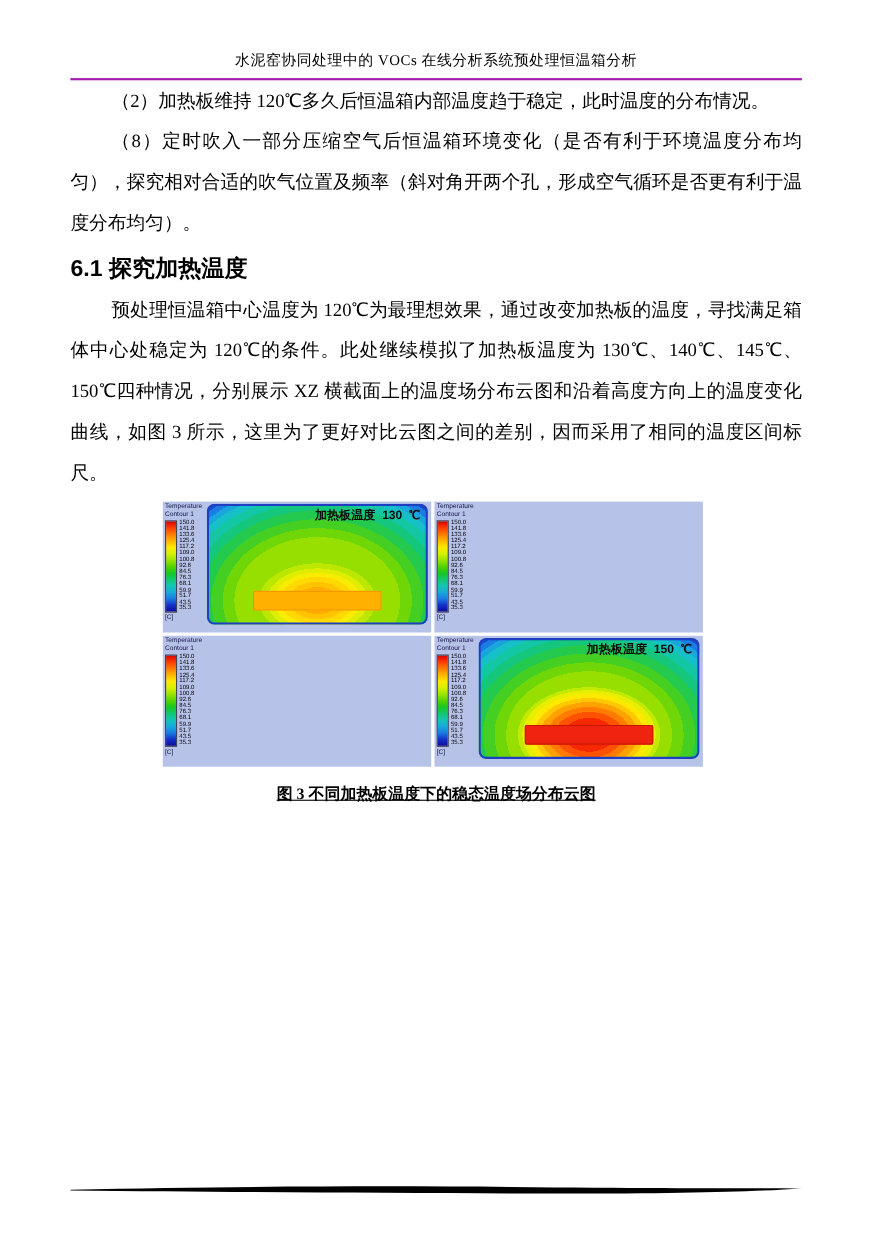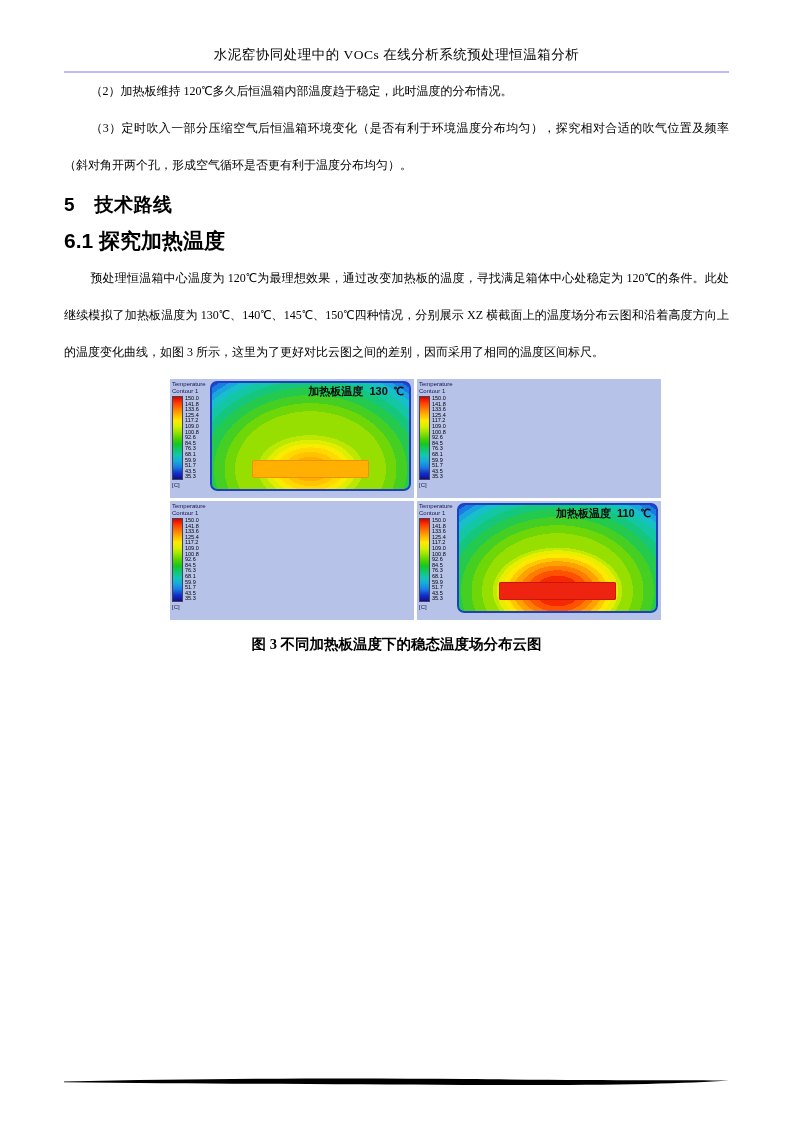--- a/index.html
+++ b/index.html
@@ -5,30 +5,30 @@
   html,body{margin:0;padding:0;}
   body{
     width:793px;height:1122px;position:relative;background:#ffffff;
     font-family:"Liberation Serif", serif;color:#000;overflow:hidden;
   }
   .page{padding:46px 64px 0 64px;}
 
   
   .header-title{
     text-align:center;font-size:13.5px;letter-spacing:.5px;
-    padding-bottom:7px;border-bottom:2px solid #c4b5fd;
+    padding-bottom:7px;border-bottom:2px solid #a21caf;
   }
 
   
-  .body-text p{margin:0;font-size:12px;line-height:37px;text-align:justify;text-indent:2.2em;}
+  .body-text p{margin:0;font-size:17px;line-height:37px;text-align:justify;text-indent:2.2em;}
   h2.sec{font-family:"Liberation Sans",sans-serif;font-size:19px;font-weight:700;margin:8px 0 6px;letter-spacing:.5px;}
   h3.subsec{font-family:"Liberation Sans",sans-serif;font-size:21px;font-weight:700;margin:9px 0 5px;}
 
   
-  .figure{width:427px;margin:8px 0 0 106px;}
+  .figure{width:427px;margin:8px 0 0 84px;}
   .grid{display:grid;grid-template-columns:244px 244px;gap:3px 3px;}
   .panel{position:relative;width:244px;height:119px;background:#b6c2e8;display:flex;overflow:hidden;}
   .legend{flex:0 0 38px;width:38px;padding:2px 0 0 2px;font-family:"Liberation Sans",sans-serif;}
   .legend-line{font-size:6px;line-height:6.5px;color:#15154a;white-space:nowrap;}
   .legend-body{display:flex;margin-top:2px;}
   .colorbar{
     width:9px;height:82px;border:1px solid #445;
     background:linear-gradient(to bottom,
       #dd0000,#ff3c00,#ff7a00,#ffb400,#ffe800,#d8f000,#9ae400,#55d400,
       #16c81e,#10c86e,#12c6b4,#16aadc,#187ce4,#1430c8,#0c0c9c);
@@ -76,39 +76,38 @@
   .p150{background:
     radial-gradient(ellipse 67% 82% at 50% 80%,
       #f62800 0 17%,#ff5200 17% 23%,#ff7c00 23% 28%,#ffa200 28% 33%,
       #ffc800 33% 37%,#ffe900 37% 41%,#e8ee00 41% 45%,#c2e900 45% 48%,transparent 48%),
     radial-gradient(ellipse 75% 105% at 50% 80%,
       #97df00 0 50%,#6fd708 50% 57%,#44cf22 57% 64%,#24ca4d 64% 71%,
       #15c77c 71% 77%,#13c6a4 77% 83%,#17c0c9 83% 88%,#1aa5dd 88% 92%,
       #1b7de2 92% 96%,#1a4cd4 96% 100%);}
   .p150 .plate{background:#ee2410;box-shadow:inset 0 0 0 1px #c81500;}
 
-  .caption{text-align:center;font-size:14.5px;font-weight:600;margin-top:15px;}
+  .caption{text-align:center;font-size:14.5px;font-weight:600;margin-top:15px;text-decoration:underline;}
 
   
   .footer{position:absolute;left:64px;right:64px;bottom:36px;}
   .footer-bar{display:block;}
   .footer-row{position:relative;text-align:center;font-size:12.5px;margin-top:5px;}
   .issue{position:absolute;right:0;top:0;}
 </style>
 </head>
 <body>
 
 <div class="page">
 
   <div class="header-title">水泥窑协同处理中的 VOCs 在线分析系统预处理恒温箱分析</div>
 
   <div class="body-text">
     <p>（2）加热板维持 120℃多久后恒温箱内部温度趋于稳定，此时温度的分布情况。</p>
-    <p>（3）定时吹入一部分压缩空气后恒温箱环境变化（是否有利于环境温度分布均匀），探究相对合适的吹气位置及频率（斜对角开两个孔，形成空气循环是否更有利于温度分布均匀）。</p>
-    <h2 class="sec">5　技术路线</h2>
+    <p>（8）定时吹入一部分压缩空气后恒温箱环境变化（是否有利于环境温度分布均匀），探究相对合适的吹气位置及频率（斜对角开两个孔，形成空气循环是否更有利于温度分布均匀）。</p>
     <h3 class="subsec">6.1 探究加热温度</h3>
     <p>预处理恒温箱中心温度为 120℃为最理想效果，通过改变加热板的温度，寻找满足箱体中心处稳定为 120℃的条件。此处继续模拟了加热板温度为 130℃、140℃、145℃、150℃四种情况，分别展示 XZ 横截面上的温度场分布云图和沿着高度方向上的温度变化曲线，如图 3 所示，这里为了更好对比云图之间的差别，因而采用了相同的温度区间标尺。</p>
   </div>
 
   <div class="figure">
     <div class="grid">
 
       <div class="panel">
         <div class="legend">
           <div class="legend-line">Temperature</div>
@@ -218,21 +217,21 @@
                 <span class="tick">59.9</span>
                 <span class="tick">51.7</span>
                 <span class="tick">43.5</span>
                 <span class="tick">35.3</span>
               </div>
           </div>
           <div class="legend-unit">[C]</div>
         </div>
         <div class="plot p150">
           <div class="plate"></div>
-          <div class="plot-title">加热板温度  110  ℃</div>
+          <div class="plot-title">加热板温度  150  ℃</div>
         </div>
       </div>
 
     </div>
   </div>
 
   <div class="caption">图 3 不同加热板温度下的稳态温度场分布云图</div>
 
 </div>
 

